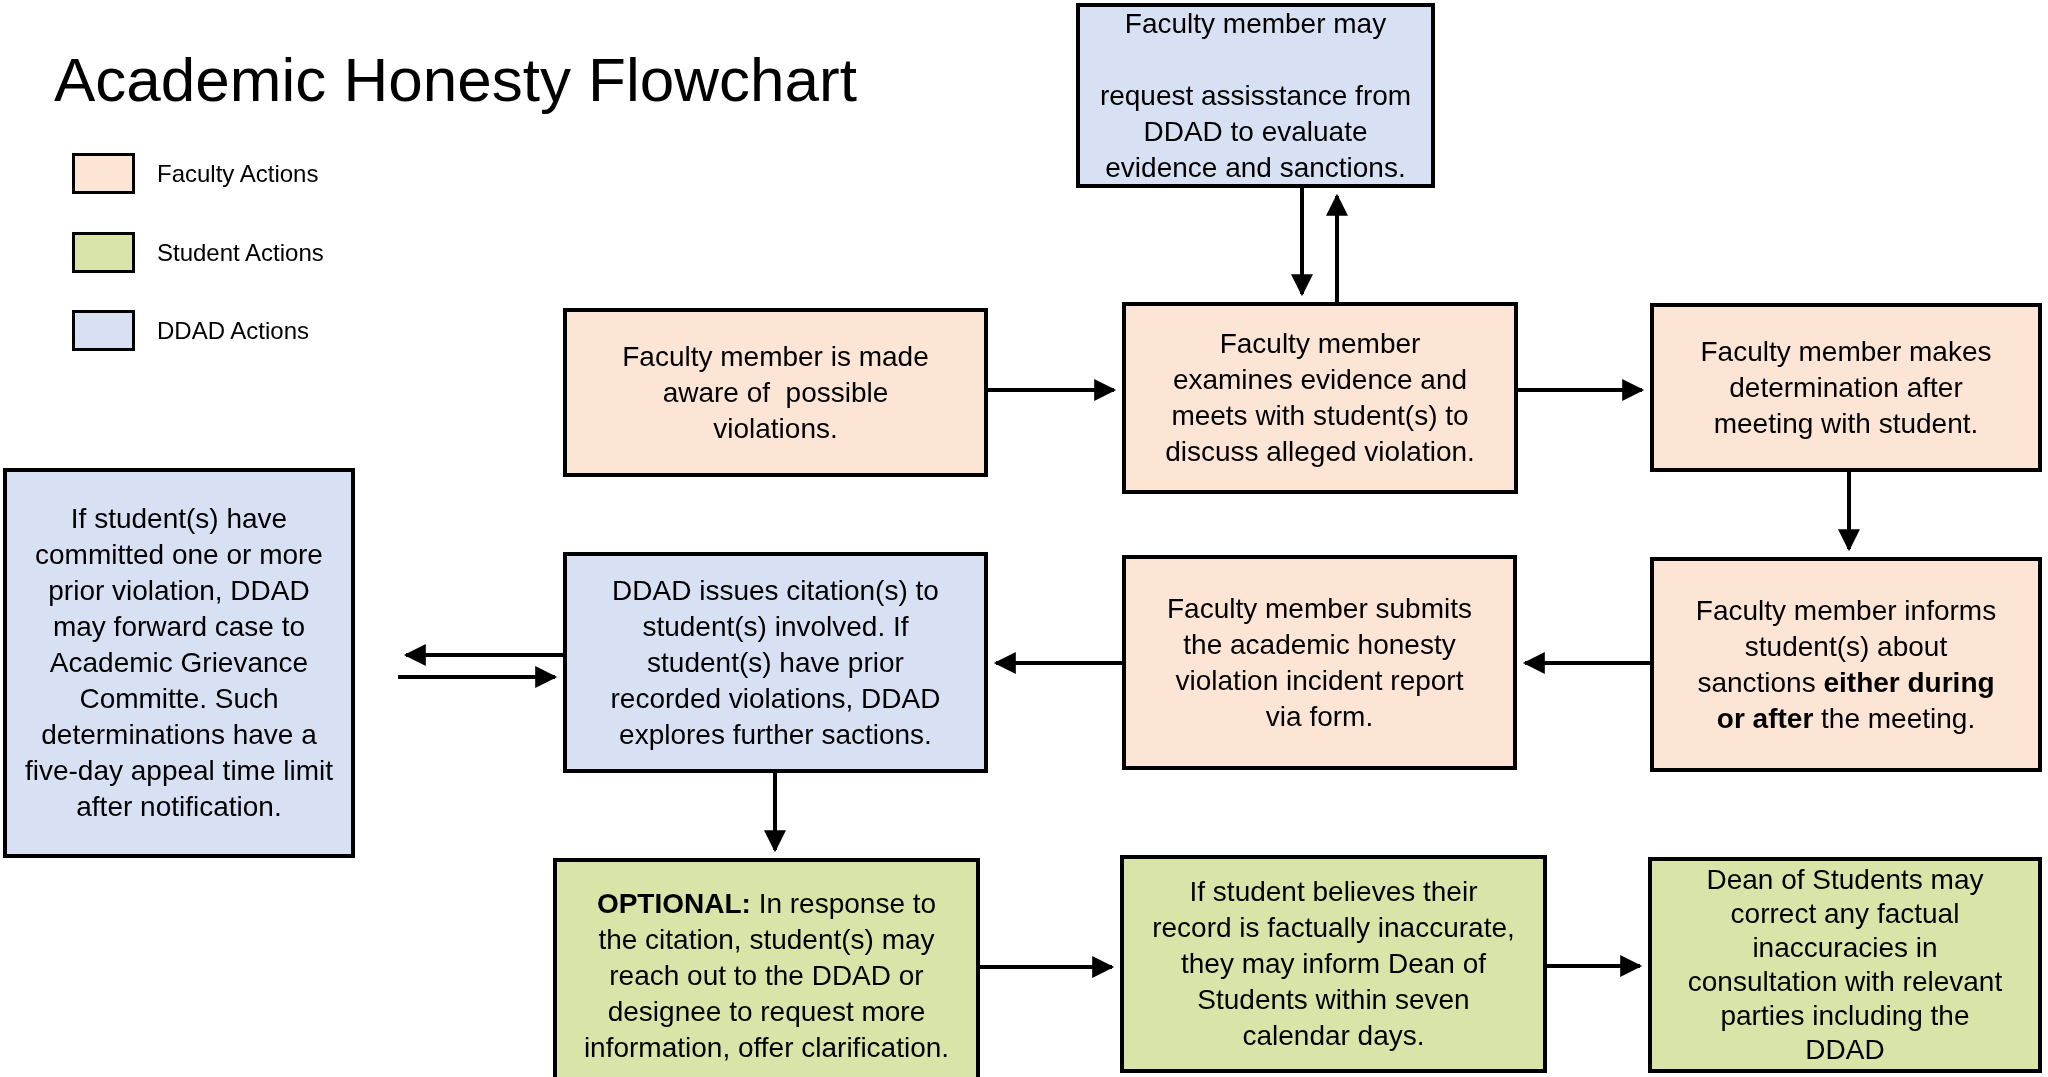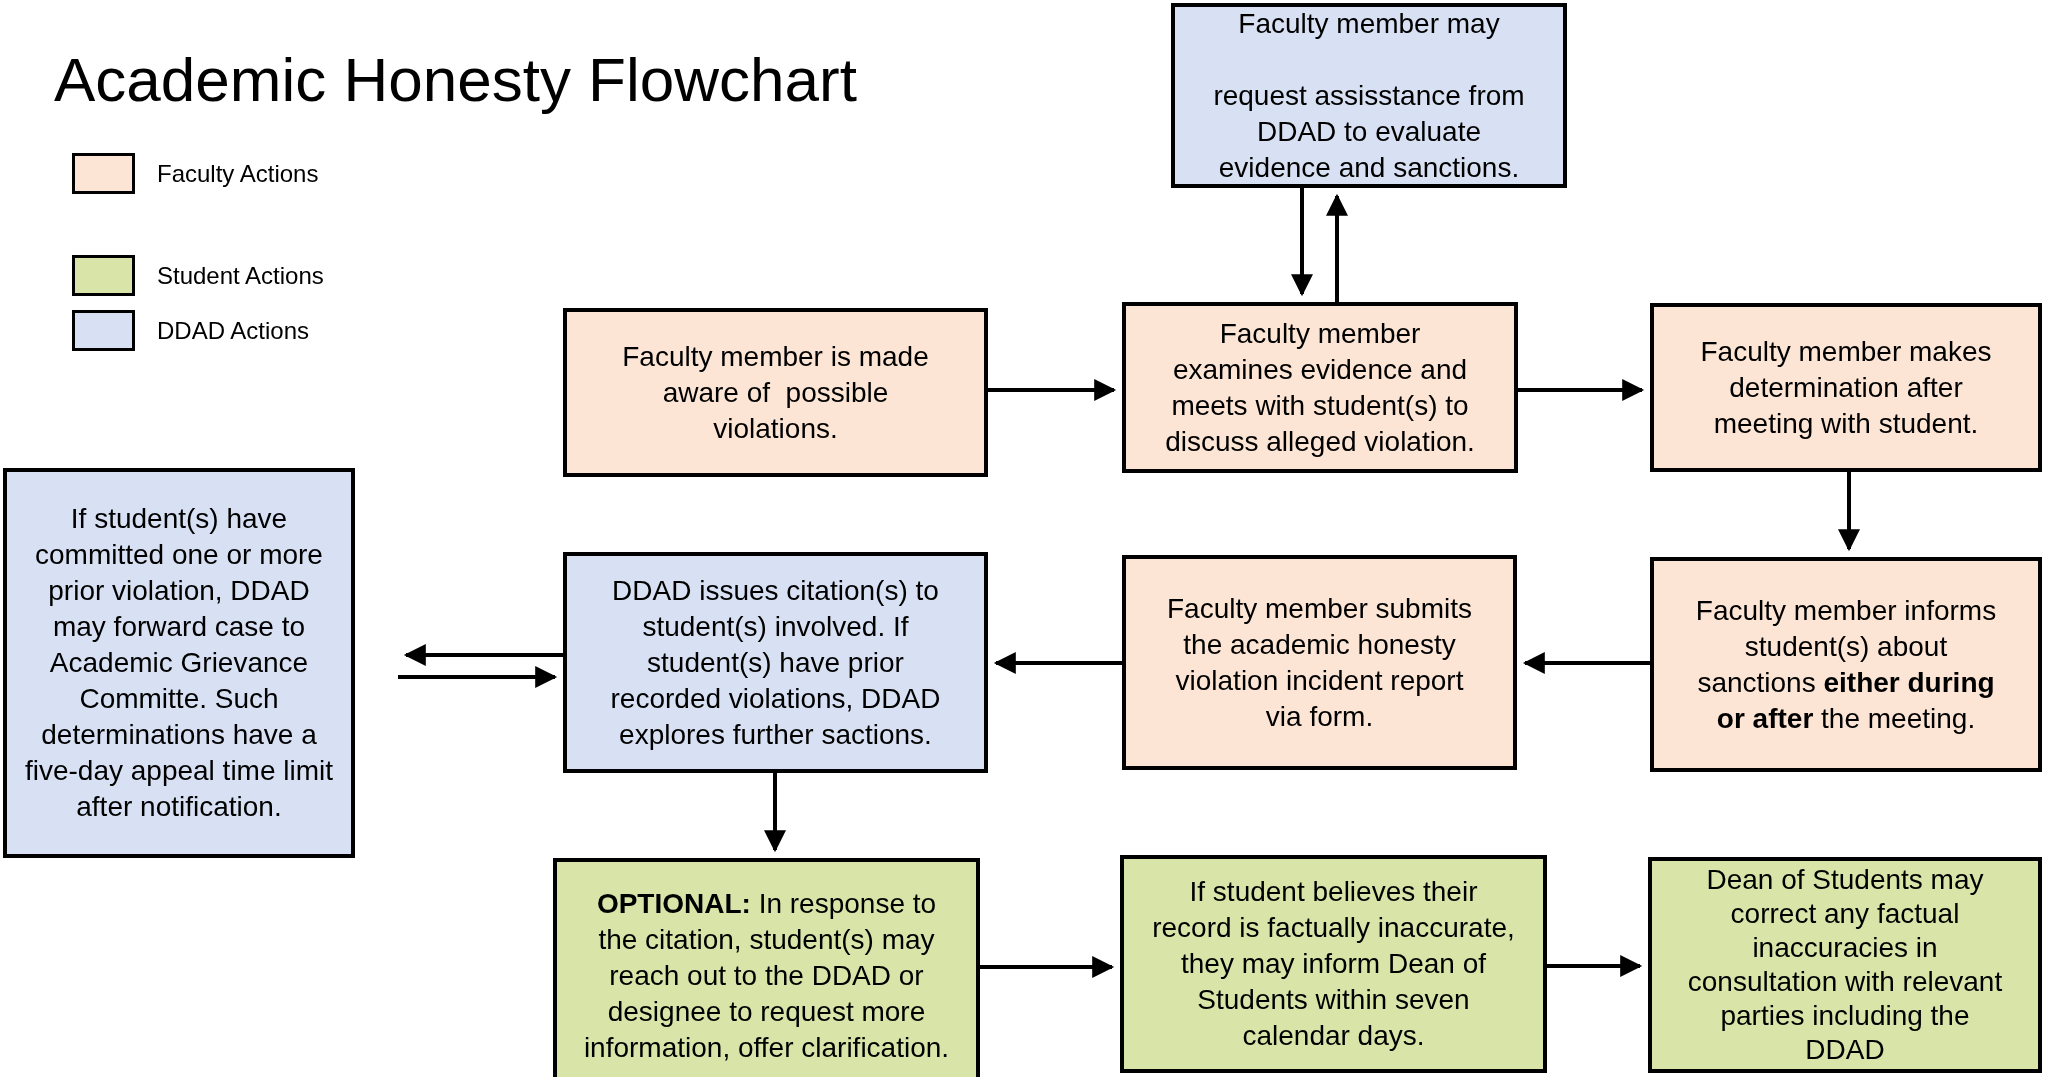--- a/index.html
+++ b/index.html
@@ -30,21 +30,21 @@
     border: 3px solid #000000;
     box-sizing: border-box;
     flex: 0 0 auto;
   }
   .legend-row .legend-label {
     margin-left: 22px;
     font-size: 24px;
     white-space: nowrap;
   }
   .legend-row.r0 { top: 153px; }
-  .legend-row.r1 { top: 232px; margin-top: 23px; }
+  .legend-row.r1 { top: 232px; }
   .legend-row.r2 { top: 310px; }
 
   .node {
     position: absolute;
     border: 4px solid #000000;
     box-sizing: border-box;
     display: flex;
     align-items: center;
     justify-content: center;
     text-align: center;
@@ -105,35 +105,35 @@
     <line class="flow-line" x1="1849" y1="472" x2="1849" y2="549" marker-end="url(#ah)"></line>
     <line class="flow-line" x1="1650" y1="663" x2="1525" y2="663" marker-end="url(#ah)"></line>
     <line class="flow-line" x1="1122" y1="663" x2="996" y2="663" marker-end="url(#ah)"></line>
     <line class="flow-line" x1="563" y1="655" x2="406" y2="655" marker-end="url(#ah)"></line>
     <line class="flow-line" x1="398" y1="677" x2="555" y2="677" marker-end="url(#ah)"></line>
     <line class="flow-line" x1="775" y1="773" x2="775" y2="850" marker-end="url(#ah)"></line>
     <line class="flow-line" x1="980" y1="967" x2="1112" y2="967" marker-end="url(#ah)"></line>
     <line class="flow-line" x1="1547" y1="966" x2="1640" y2="966" marker-end="url(#ah)"></line>
   </svg>
 
-  <div class="node fill-ddad" style="left:1171px; top:3px; width:396px; height:185px;justify-content:center;">
+  <div class="node fill-ddad" style="left:1076px; top:3px; width:359px; height:185px;justify-content:center;">
     <div class="node-text"><span>Faculty member may
 </span><span>
 request assisstance from
 DDAD to evaluate
 evidence and sanctions.</span></div>
   </div>
 
   <div class="node fill-faculty" style="left:563px; top:308px; width:425px; height:169px;">
     <div class="node-text"><span>Faculty member is made
 aware of  possible
 violations.</span></div>
   </div>
 
-  <div class="node fill-faculty" style="left:1122px; top:302px; width:396px; height:171px;">
+  <div class="node fill-faculty" style="left:1122px; top:302px; width:396px; height:192px;">
     <div class="node-text"><span>Faculty member
 examines evidence and
 meets with student(s) to
 discuss alleged violation.</span></div>
   </div>
 
   <div class="node fill-faculty" style="left:1650px; top:303px; width:392px; height:169px;justify-content:center;">
     <div class="node-text"><span>Faculty member makes
 determination after
 meeting with student.</span></div>

